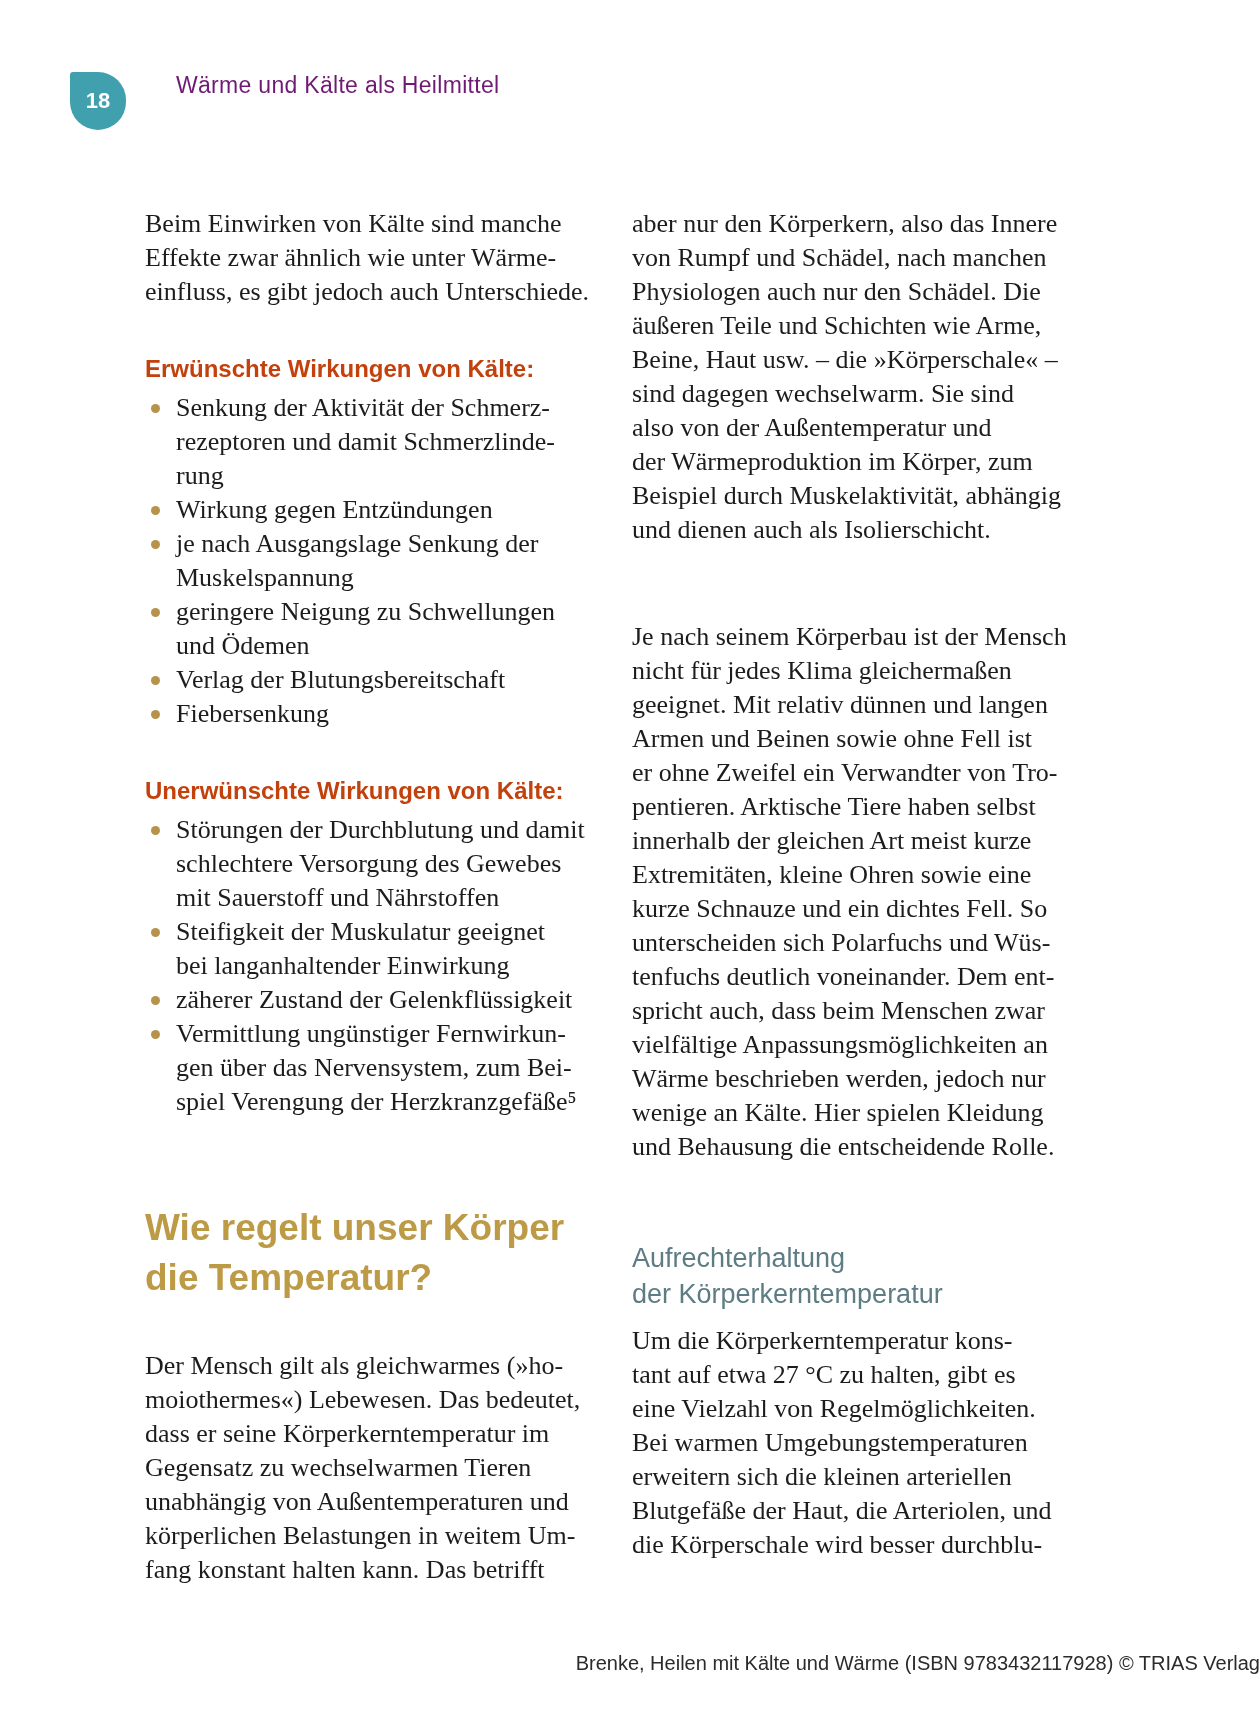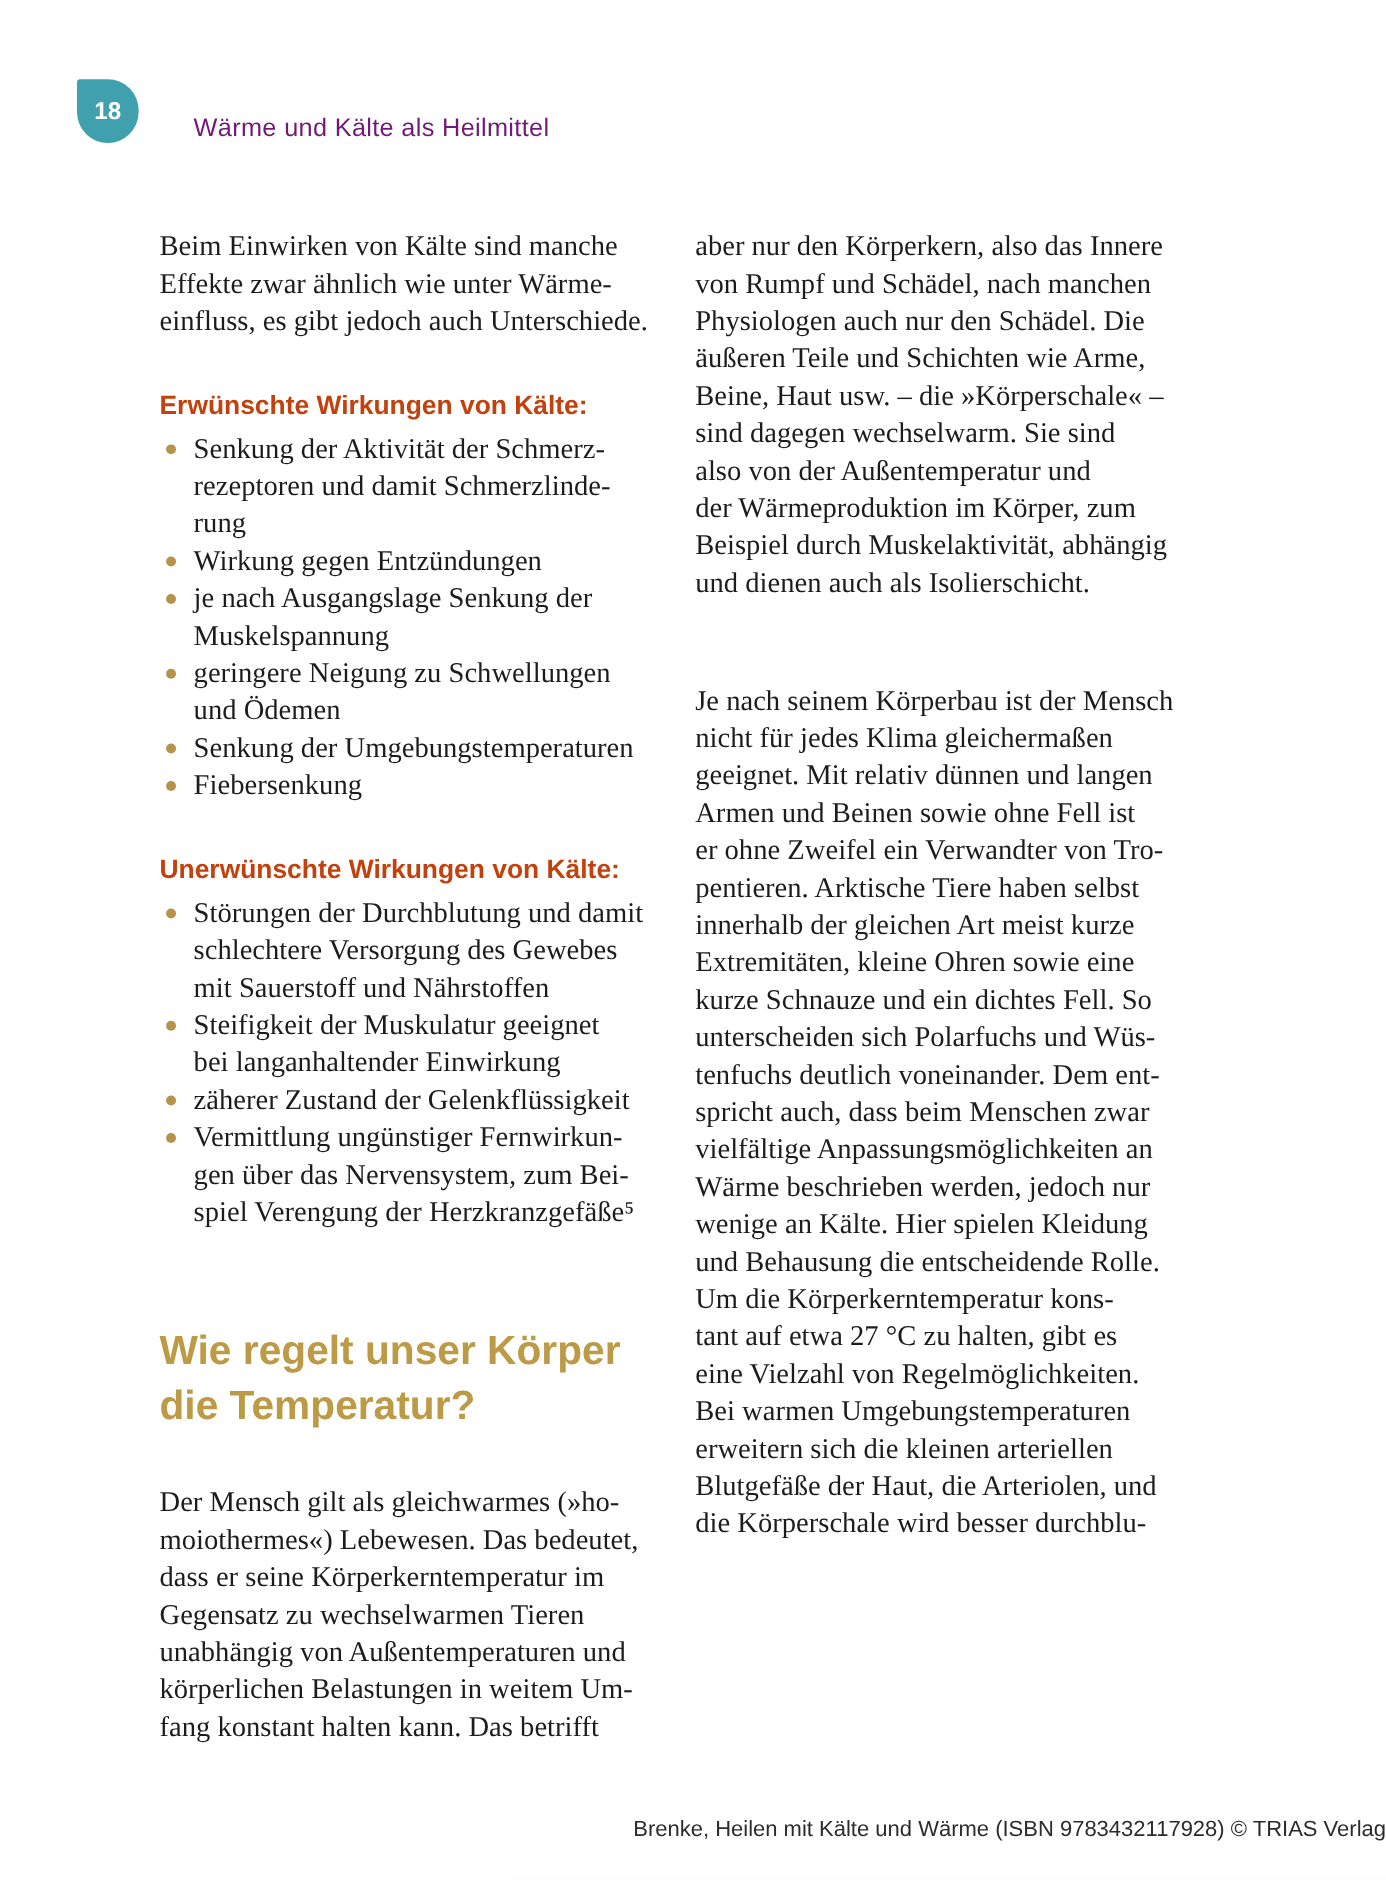--- a/index.html
+++ b/index.html
@@ -12,21 +12,21 @@
     font-family: "Liberation Serif", "DejaVu Serif", serif;
     color: #1c1c1c;
     overflow: hidden;
   }
   
   .page-header {
     position: absolute;
     top: 72px;
     left: 70px;
     display: flex;
-    align-items: flex-end;
+    align-items: flex-start;
   }
   .page-badge {
     width: 56px;
     height: 58px;
     background: #41a0ad;
     border-radius: 3px 28px 28px 28px;
     display: flex;
     align-items: center;
     justify-content: center;
     font-family: "Liberation Sans", sans-serif;
@@ -141,21 +141,21 @@
       <h3 class="gold-heading">Erwünschte Wirkungen von Kälte:</h3>
       <ul class="bullets">
         <li>Senkung der Aktivität der Schmerz-
 rezeptoren und damit Schmerzlinde-
 rung</li>
         <li>Wirkung gegen Entzündungen</li>
         <li>je nach Ausgangslage Senkung der
 Muskelspannung</li>
         <li>geringere Neigung zu Schwellungen
 und Ödemen</li>
-        <li>Senkung der Umgebungstemperaturen</li>
+        <li>Verlag der Blutungsbereitschaft</li>
         <li>Fiebersenkung</li>
       </ul>
 
       <h3 class="gold-heading">Unerwünschte Wirkungen von Kälte:</h3>
       <ul class="bullets">
         <li>Störungen der Durchblutung und damit
 schlechtere Versorgung des Gewebes
 mit Sauerstoff und Nährstoffen</li>
         <li>Steifigkeit der Muskulatur geeignet
 bei langanhaltender Einwirkung</li>
@@ -196,20 +196,22 @@
 innerhalb der gleichen Art meist kurze
 Extremitäten, kleine Ohren sowie eine
 kurze Schnauze und ein dichtes Fell. So
 unterscheiden sich Polarfuchs und Wüs-
 tenfuchs deutlich voneinander. Dem ent-
 spricht auch, dass beim Menschen zwar
 vielfältige Anpassungsmöglichkeiten an
 Wärme beschrieben werden, jedoch nur
 wenige an Kälte. Hier spielen Kleidung
 und Behausung die entscheidende Rolle.</p>
+      <h3 class="teal-subheading">Aufrechterhaltung
+der Körperkerntemperatur</h3>
       <p class="body">Um die Körperkerntemperatur kons-
 tant auf etwa 27 °C zu halten, gibt es
 eine Vielzahl von Regelmöglichkeiten.
 Bei warmen Umgebungstemperaturen
 erweitern sich die kleinen arteriellen
 Blutgefäße der Haut, die Arteriolen, und
 die Körperschale wird besser durchblu-</p>
     </section>
 
   </div>

